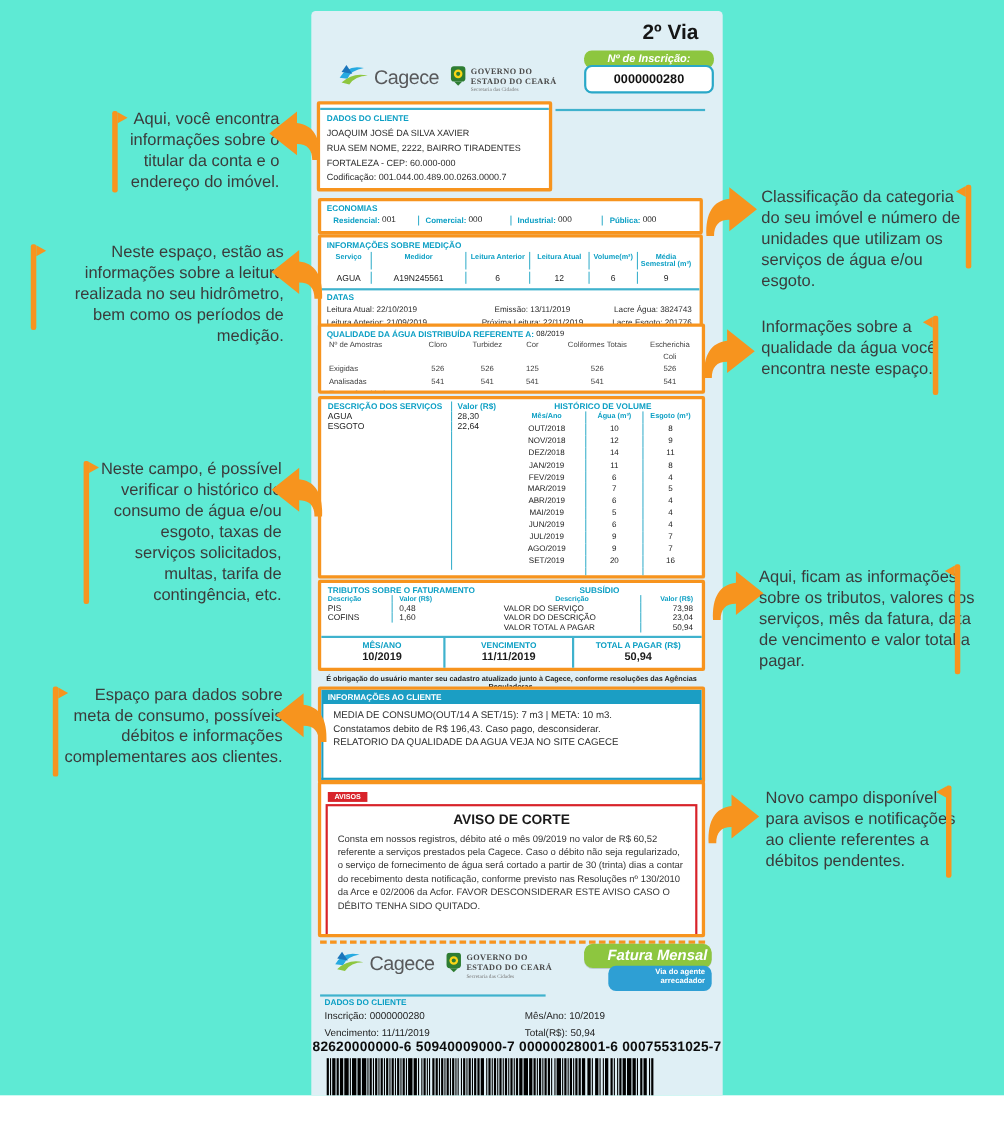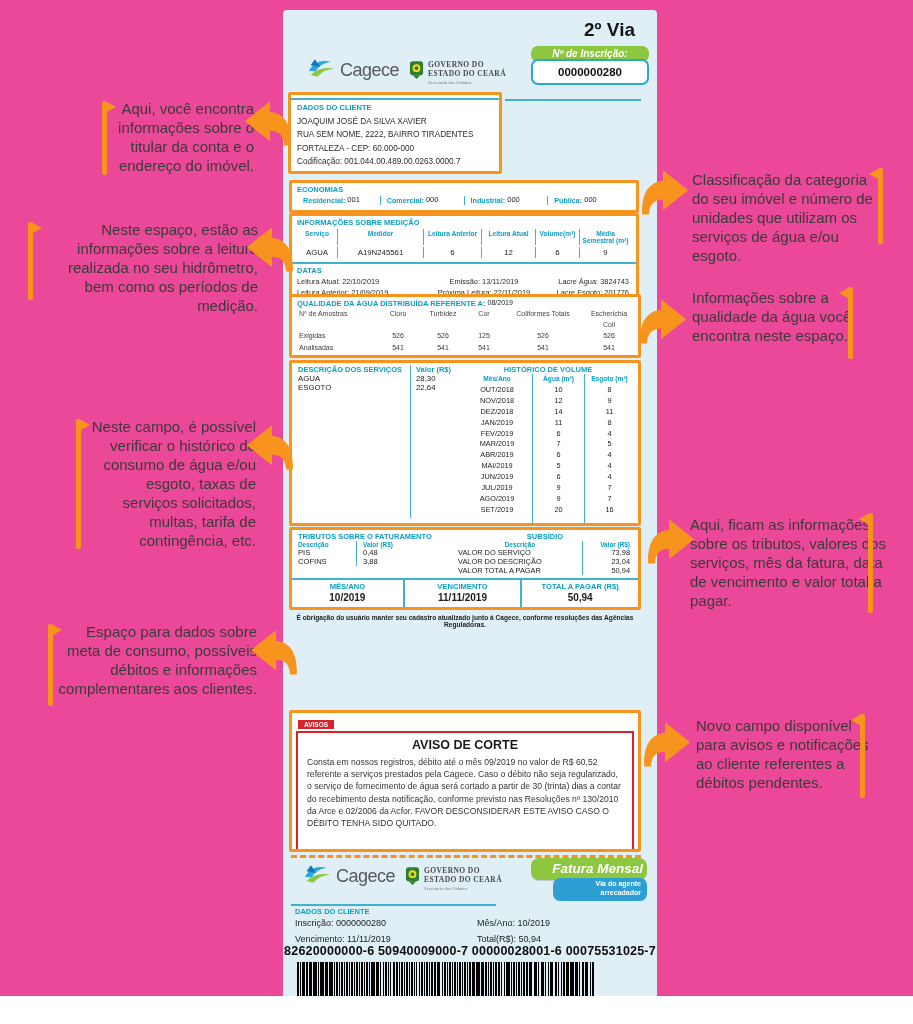--- a/index.html
+++ b/index.html
@@ -1,21 +1,21 @@
 <!DOCTYPE html>
 <html><head>
 <meta charset="utf-8">
 <style>
 :root{
   --orange:#F7941E; --cyan:#0C9FC4; --teal:#3FB2CD; --red:#D8232A;
   --green:#8DC63F; --blue:#2E9FD4; --ink:#333; --billbg:#DFEFF5;
 }
 *{box-sizing:border-box;margin:0;padding:0}
 body{font-family:"Liberation Sans",sans-serif;background:#fff}
-.canvas{position:relative;width:913px;height:996px;background:#ec4899;overflow:hidden}
+.canvas{position:relative;width:913px;height:996px;background:#5eead4;overflow:hidden}
 
 
 .bill{position:absolute;left:283px;top:10px;width:374px;height:1004px;background:var(--billbg);border-radius:4px}
 .via{position:absolute;top:9px;right:22px;font-size:19px;font-weight:bold;color:#151515}
 
 .logo{position:absolute;display:flex;align-items:center;gap:3px}
 .logo .word{font-size:18px;font-weight:normal;color:#58595B;letter-spacing:-.5px}
 #h-logo{left:24px;top:46px}
 .gov{position:absolute;display:flex;align-items:center;gap:4px}
 #h-gov{left:126px;top:50px}
@@ -413,21 +413,21 @@
             </div>
           <div>
 
               <div class="tl-g">
                 <div>PIS</div>
                 <div>0,48</div>
               </div>
 
               <div class="tl-g">
                 <div>COFINS</div>
-                <div>3,88</div>
+                <div>1,60</div>
               </div>
             </div>
         </div>
         <div class="trib-r">
           <span class="h">SUBSÍDIO</span>
           <div class="tr-g tr-hh">
 
           <div>Descrição</div>
               <div>Valor (R$)</div>
             </div>
@@ -464,20 +464,29 @@
 
           <div class="rc">
             <div class="rl">TOTAL A PAGAR (R$)</div>
             <div class="rv">50,94</div>
           </div>
         </div>
     </div>
 
     <div id="nota">É obrigação do usuário manter seu cadastro atualizado junto à Cagece, conforme resoluções das Agências Reguladoras.</div>
 
+    <div class="obox" id="box-info">
+      <div class="info-bar">INFORMAÇÕES AO CLIENTE</div>
+      <div class="info-body">
+
+      <div>MEDIA DE CONSUMO(OUT/14 A SET/15): 7 m3 | META: 10 m3.</div>
+          <div>Constatamos debito de R$ 196,43. Caso pago, desconsiderar.</div>
+          <div>RELATORIO DA QUALIDADE DA AGUA VEJA NO SITE CAGECE</div>
+        </div>
+    </div>
 
     <div class="obox" id="box-avisos">
       <div class="av-tab">AVISOS</div>
       <div class="av-inner">
         <div class="av-title">AVISO DE CORTE</div>
         <div class="av-body">Consta em nossos registros, débito até o mês 09/2019 no valor de R$ 60,52 referente a serviços prestados pela Cagece. Caso o débito não seja regularizado, o serviço de fornecimento de água será cortado a partir de 30 (trinta) dias a contar do recebimento desta notificação, conforme previsto nas Resoluções nº 130/2010 da Arce e 02/2006 da Acfor. FAVOR DESCONSIDERAR ESTE AVISO CASO O DÉBITO TENHA SIDO QUITADO.</div>
       </div>
     </div>
 
     <div id="dash"></div>

